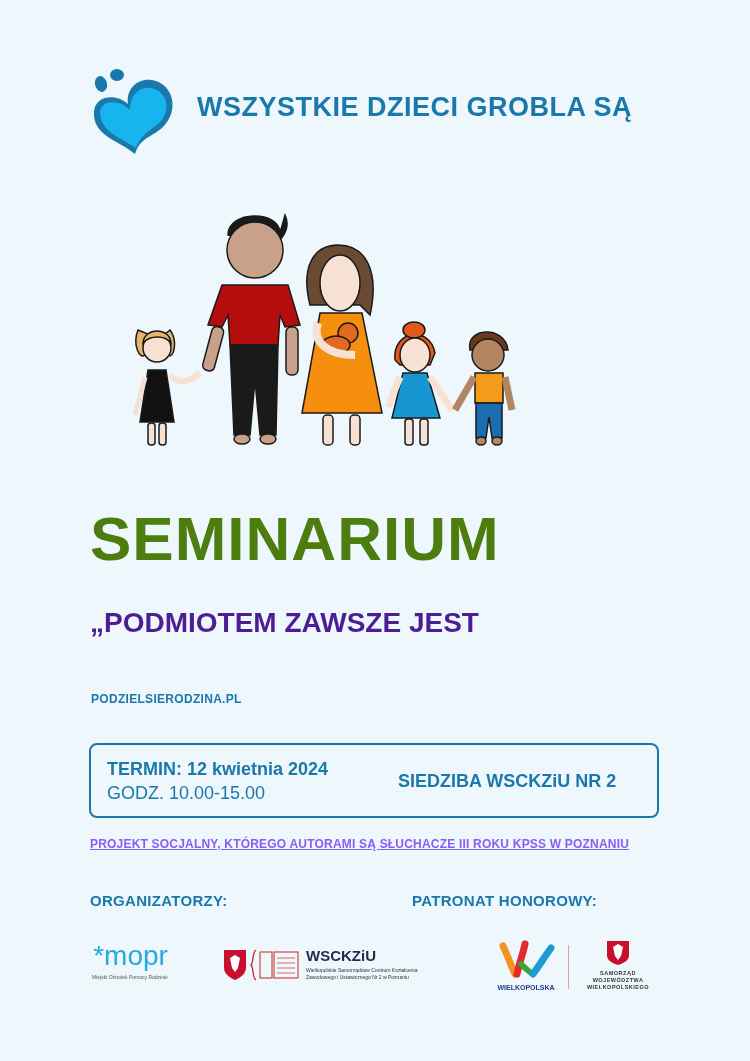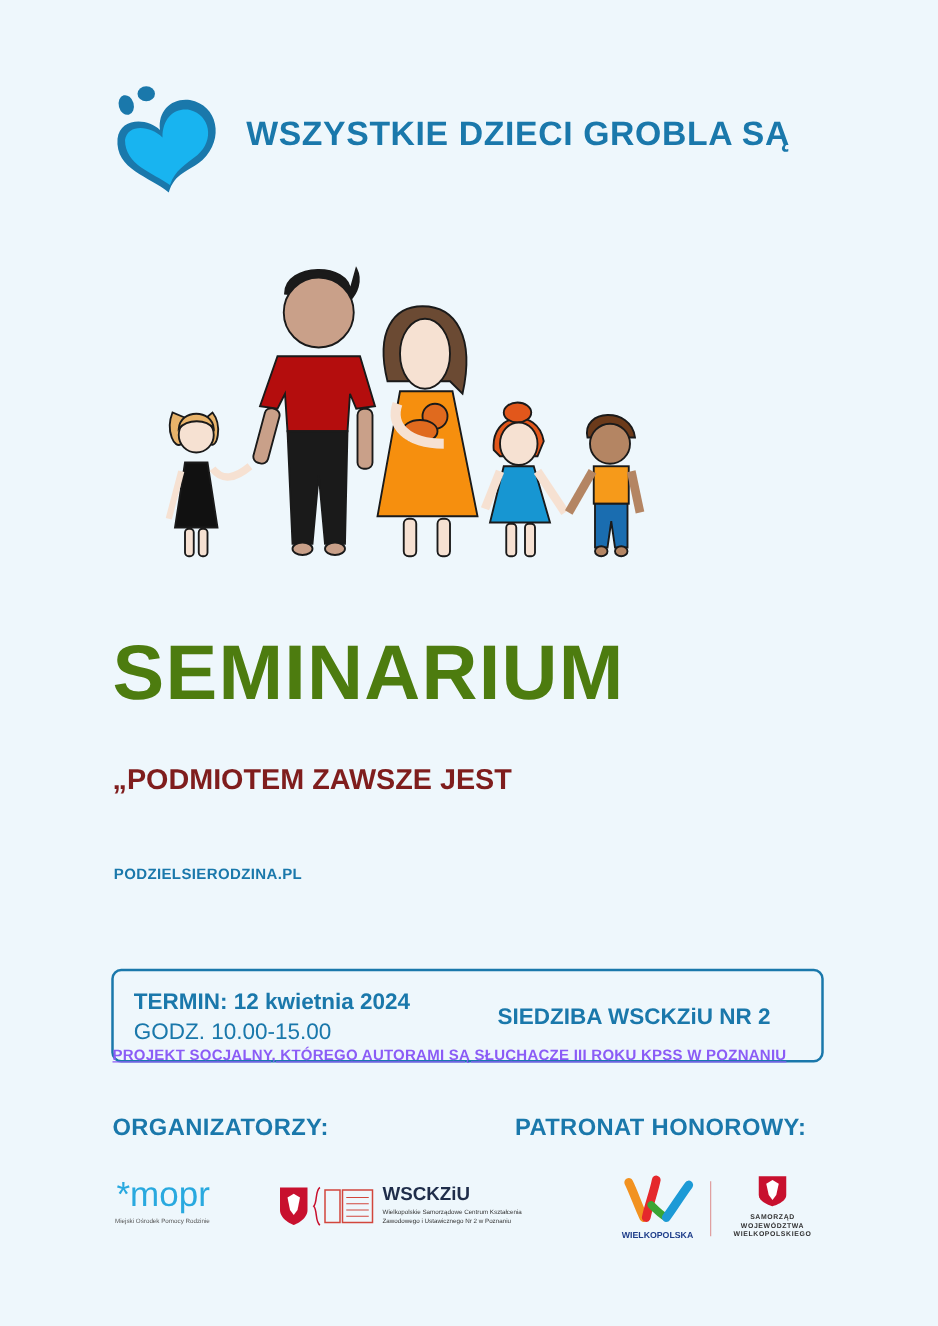--- a/index.html
+++ b/index.html
@@ -1,26 +1,26 @@
 <!DOCTYPE html>
 <html><head>
 <meta charset="utf-8">
 <style>
   html, body { margin:0; padding:0; }
   body { width:750px; height:1061px; background:#eef7fc; font-family:"Liberation Sans", sans-serif; position:relative; overflow:hidden; }
   .abs { position:absolute; }
   .header-title { left:197px; top:92px; font-size:27px; font-weight:700; color:#1a78ab; letter-spacing:0.5px; white-space:nowrap; }
   .seminar { left:90px; top:508px; font-size:62px; font-weight:800; color:#4d7c0f; letter-spacing:1px; line-height:1; }
-  .subtitle { left:90px; top:605px; font-size:23px; font-weight:700; color:#7f1d1d; line-height:36px; }
+  .subtitle { left:90px; top:605px; font-size:28px; font-weight:700; color:#4c1d95; line-height:36px; }
   .website { left:91px; top:692px; font-size:12px; font-weight:700; color:#1a78ab; letter-spacing:0.3px; }
-  .info-box { left:89px; top:743px; width:570px; height:75px; border:2px solid #1a78ab; border-radius:8px; box-sizing:border-box;margin-top:32px; }
+  .info-box { left:89px; top:743px; width:570px; height:75px; border:2px solid #1a78ab; border-radius:8px; box-sizing:border-box; }
   .info-line { font-size:18px; color:#1a78ab; position:absolute; white-space:nowrap; }
   .b { font-weight:700; }
   .project { left:90px; top:837px; font-size:12px; font-weight:700; color:#8b5cf6; letter-spacing:0.2px; white-space:nowrap;text-decoration:underline; }
-  .section-label { font-size:19px; font-weight:700; color:#1a78ab; top:892px; letter-spacing:0.3px; white-space:nowrap; }
+  .section-label { font-size:15px; font-weight:700; color:#1a78ab; top:892px; letter-spacing:0.3px; white-space:nowrap; }
   .logo-small { font-size:5px; color:#555; }
 </style>
 </head>
 <body>
 
 <div class="abs" style="left:90px;top:66px;width:90px;height:92px;">
   <svg width="90" height="92" viewBox="0 0 90 92">
     <ellipse cx="11" cy="18" rx="6" ry="8" fill="#1a78ab" transform="rotate(-15 11 18)"></ellipse>
     <ellipse cx="27" cy="9" rx="7" ry="6" fill="#1a78ab"></ellipse>
     <path d="M45 88 C 30 75, 2 70, 4 45 C 6 28, 28 28, 38 38 C 36 22, 48 12, 62 14 C 84 18, 90 45, 72 62 C 60 72, 50 72, 45 88 Z" fill="#1a78ab"></path>

